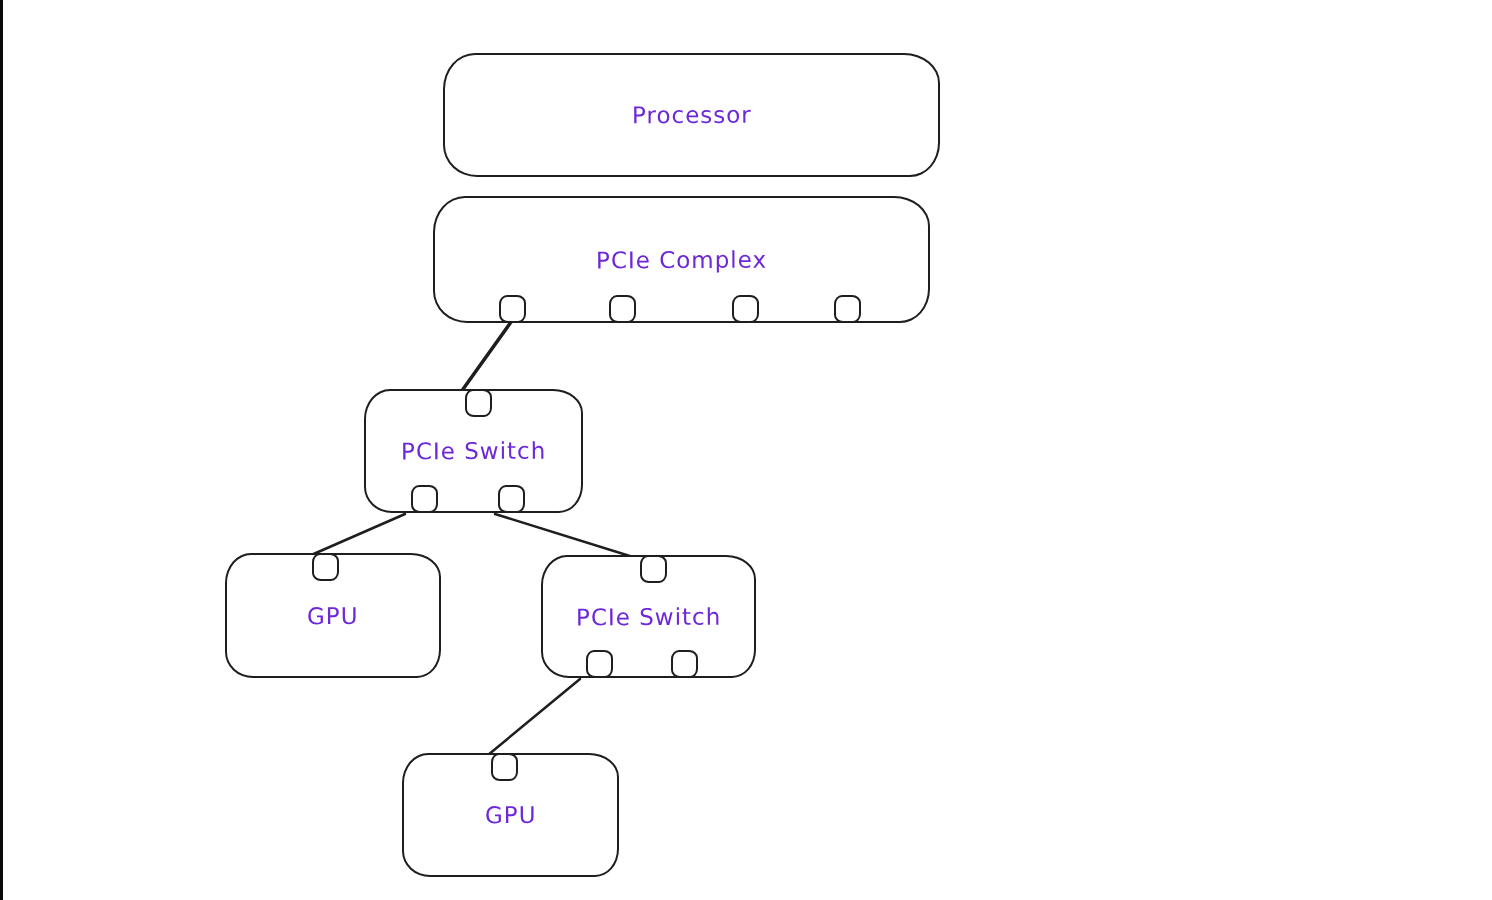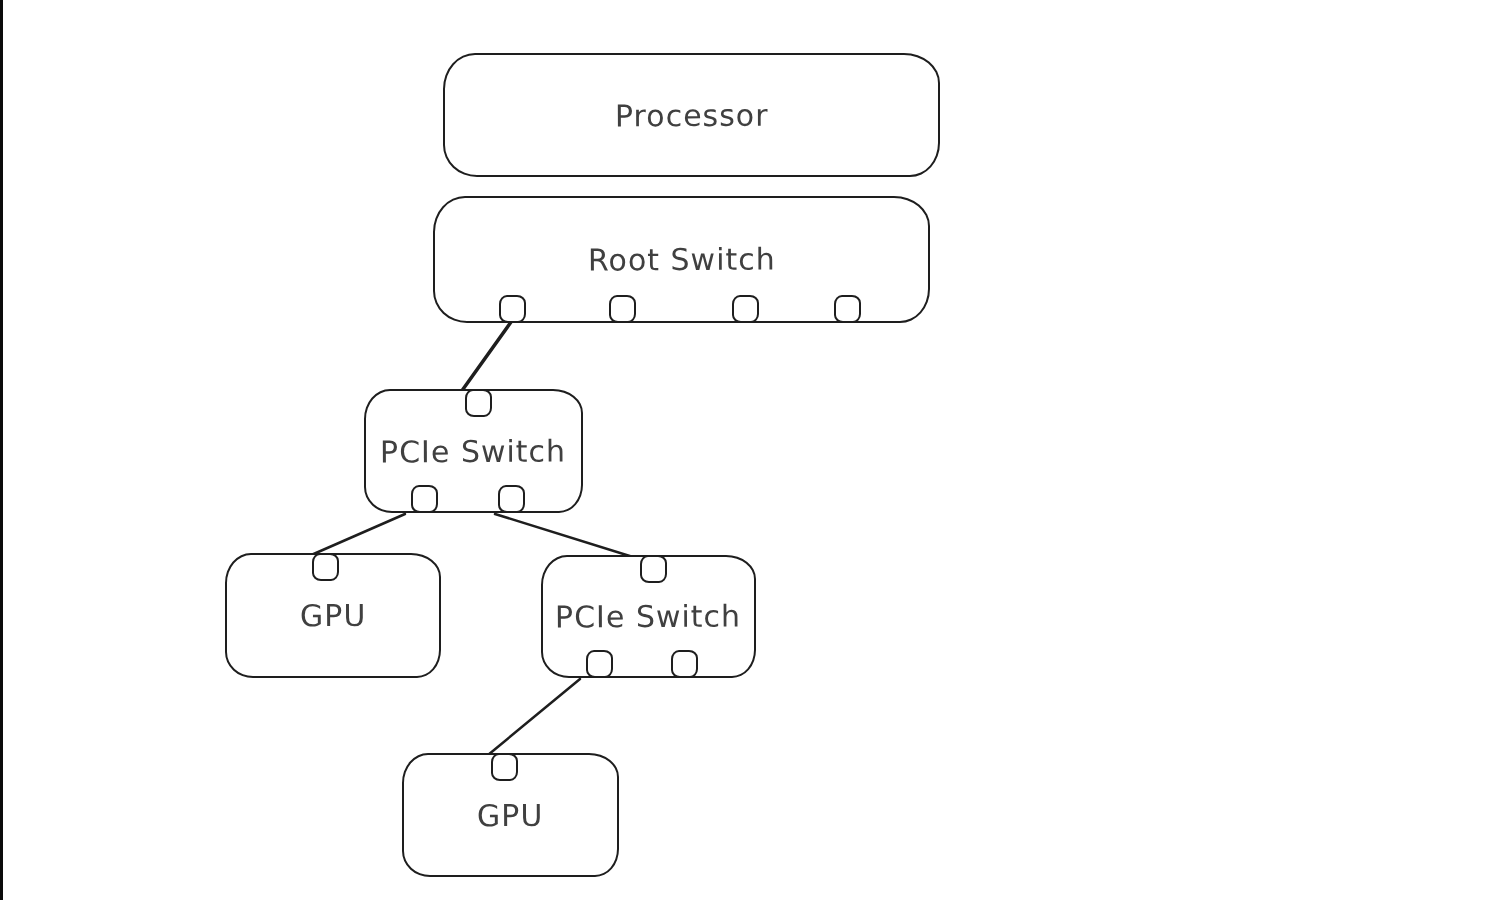--- a/index.html
+++ b/index.html
@@ -35,23 +35,23 @@
     display: flex;
     align-items: center;
     justify-content: center;
     z-index: 2;
     color: #1e1e1e;
   }
   .node.big    { border-radius: 32px 36px 30px 34px / 36px 30px 34px 32px; }
   .node.small  { border-radius: 26px 30px 24px 28px / 30px 24px 28px 26px; margin-left: 16px; }
 
   .node .label {
-    font-size: 30px;
+    font-size: 23px;
     letter-spacing: 1px;
-    color: #404040;
+    color: #6d28d9;
     white-space: nowrap;
     transform: rotate(-0.3deg);
   }
 
   .port {
     position: absolute;
     width: 27px; height: 28px;
     border: 2.5px solid #1e1e1e;
     border-radius: 8px 9px 8px 9px / 9px 8px 9px 8px;
     background: #ffffff;
@@ -72,21 +72,21 @@
     <line x1="405" y1="514" x2="309" y2="556" stroke-width="2.5"></line>
     <line x1="495" y1="514" x2="633" y2="557" stroke-width="2.5"></line>
     <line x1="580" y1="679" x2="488" y2="755" stroke-width="2.5"></line>
   </svg>
 
   <div class="node big" style="left:443px; top:53px; width:497px; height:124px;">
     <span class="label">Processor</span>
   </div>
 
   <div class="node big" style="left:433px; top:196px; width:497px; height:127px;">
-    <span class="label">Root Switch</span>
+    <span class="label">PCIe Complex</span>
     <span class="port bottom" style="left:64px;"></span>
     <span class="port bottom" style="left:174px;"></span>
     <span class="port bottom" style="left:297px;"></span>
     <span class="port bottom" style="left:399px;"></span>
   </div>
 
   <div class="node small" style="left:348px; top:389px; width:219px; height:124px;">
     <span class="label">PCIe Switch</span>
     <span class="port top" style="left:99px;"></span>
     <span class="port bottom" style="left:45px;"></span>

